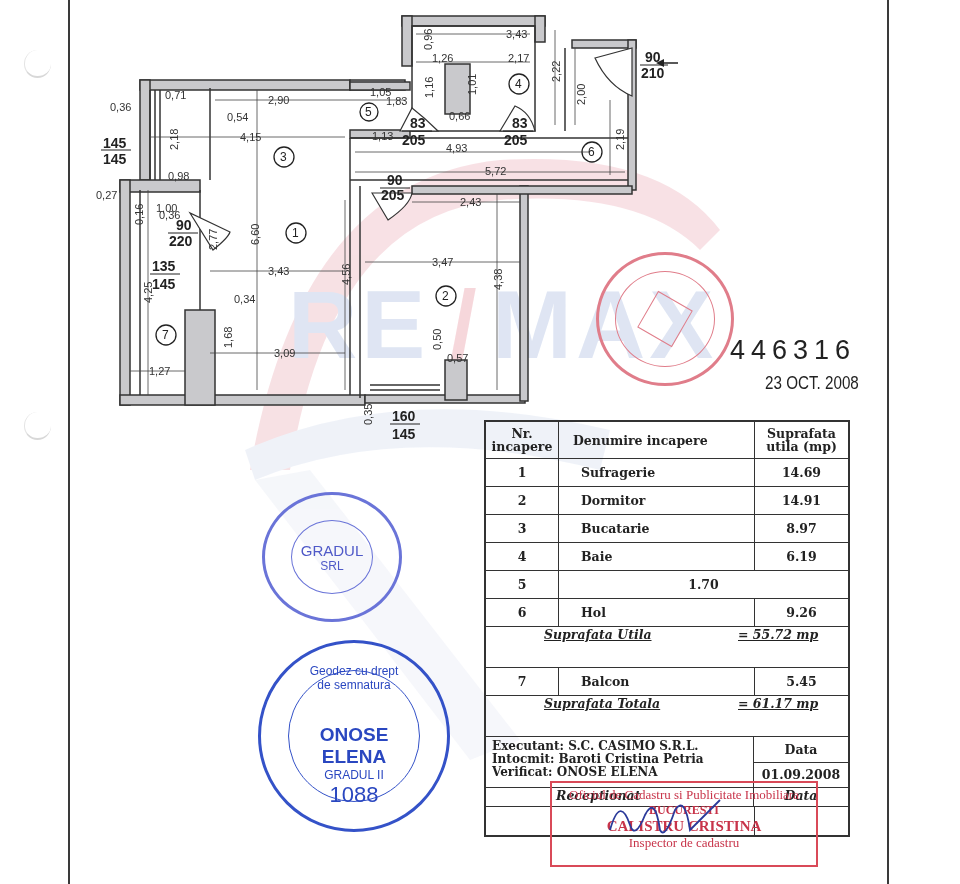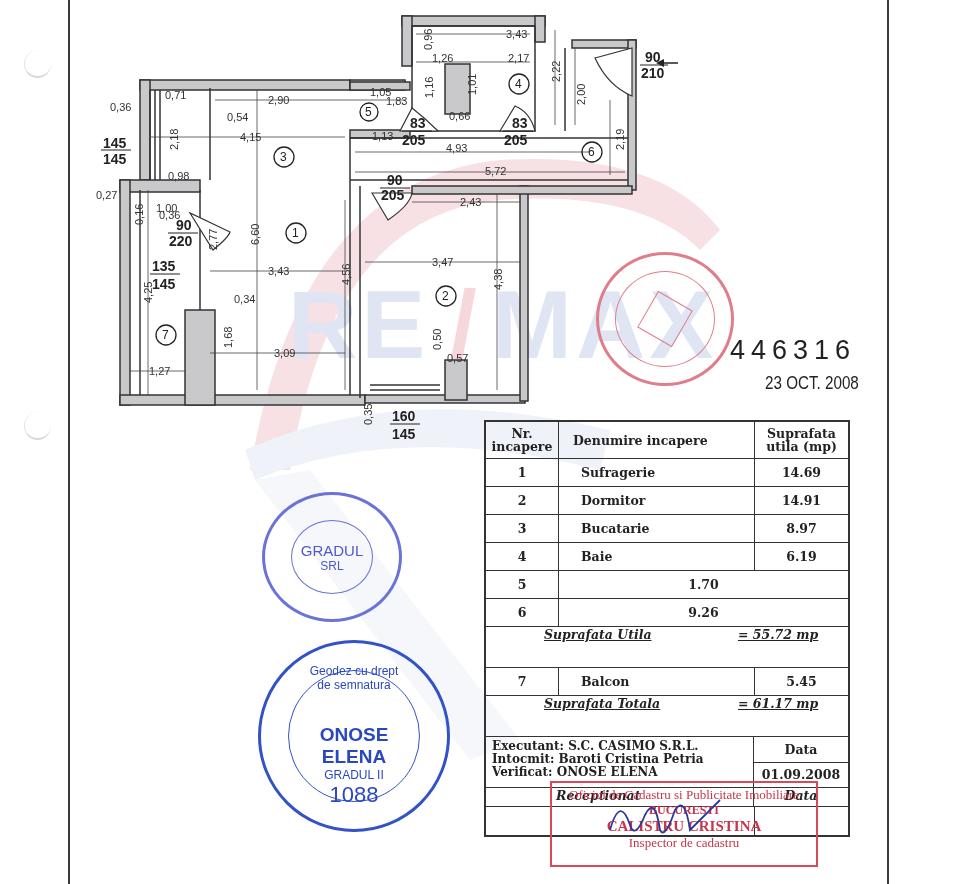--- a/index.html
+++ b/index.html
@@ -285,20 +285,21 @@
     <div class="c1">4</div>
     <div class="c2">Baie</div>
     <div class="c3">6.19</div>
   </div>
   <div class="tr">
     <div class="c1">5</div>
     <div class="c3">1.70</div>
   </div>
   <div class="tr">
     <div class="c1">6</div>
+    <div class="c2">Hol</div>
     <div class="c3">9.26</div>
   </div>
   <div class="sum">
     <span class="sl">Suprafata Utila</span>
     <span class="sv">= 55.72 mp</span>
   </div>
   <div class="tr">
     <div class="c1">7</div>
     <div class="c2">Balcon</div>
     <div class="c3">5.45</div>

